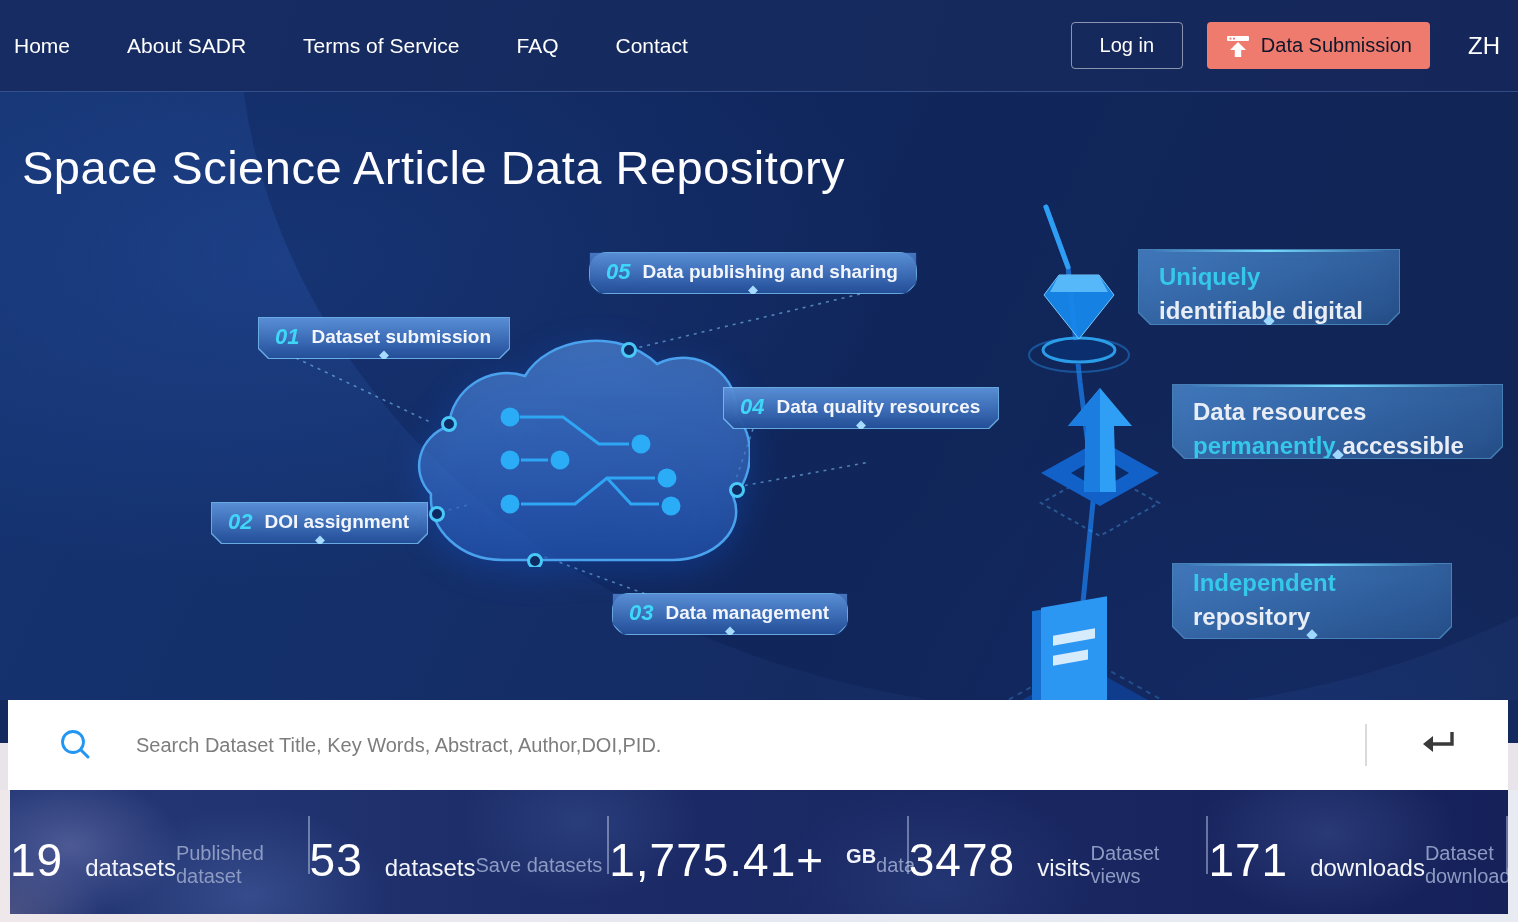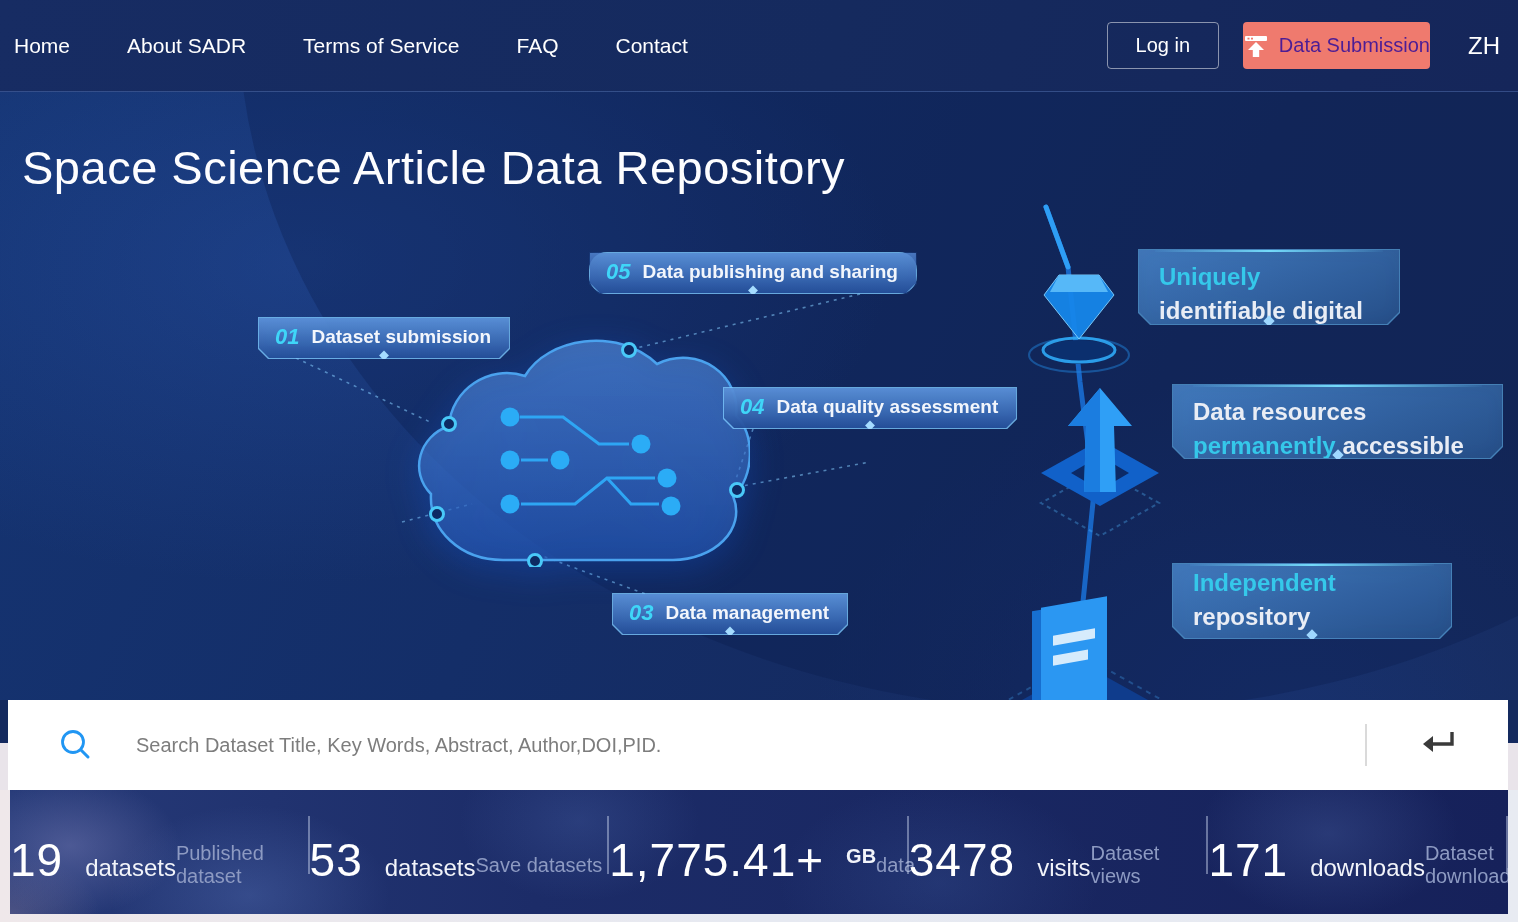--- a/index.html
+++ b/index.html
@@ -15,22 +15,22 @@
     display:flex; padding:0 18px 0 14px; z-index:5;
   }
   .nav-links { display:flex; gap:57px; align-items:center; }
   .nav-link { color:#ffffff; font-size:21px; cursor:pointer; white-space:nowrap; }
   .nav-right { margin-left:auto; display:flex; align-items:center; }
   .btn-login {
     width:112px; height:47px; border:1px solid rgba(255,255,255,.5); border-radius:4px;
     background:transparent; color:#fff; font-size:20px; display:flex; align-items:center; justify-content:center; cursor:pointer;
   }
   .btn-submission {
-    margin-left:24px; height:47px; padding:0 0; border-radius:4px; border:none;
-    background:#EF7A6E; color:#4c1d95; font-size:20px; display:flex; align-items:center; gap:10px; cursor:pointer;
+    margin-left:24px; height:47px; padding:0 18px; border-radius:4px; border:none;
+    background:#EF7A6E; color:#0f172a; font-size:20px; display:flex; align-items:center; gap:10px; cursor:pointer;
   }
   .lang { margin-left:38px; color:#fff; font-size:24px; cursor:pointer; }
 
   
   .hero {
     position:absolute; top:92px; left:0; width:1518px; height:608px; overflow:hidden;
     background:
       radial-gradient(950px 520px at 20% 28%, rgba(47,95,190,.30), transparent 62%),
       radial-gradient(800px 600px at 85% 105%, rgba(30,70,160,.25), transparent 60%),
       linear-gradient(115deg,#153472 0%,#142e68 40%,#152a5f 72%,#162a5b 100%);
@@ -57,21 +57,21 @@
   .step-num { color:#3fd6f8; font-size:22px; font-weight:700; font-style:italic; }
   .step-label { color:#f2f6fc; font-size:19px; font-weight:700; white-space:nowrap; }
   .step-badge::after{
     content:''; position:absolute; left:50%; bottom:0; width:7px; height:7px;
     transform:translateX(-50%) rotate(45deg); background:#a5dcff;
   }
   .b05 { left:589px; top:160px;border-radius:18px; }
   .b01 { left:258px; top:225px; }
   .b04 { left:723px; top:295px; }
   .b02 { left:211px; top:410px; }
-  .b03 { left:612px; top:501px; }
+  .b03 { left:612px; top:501px;border-radius:17px; }
 
   
   .feature-box {
     position:absolute; z-index:3; filter:drop-shadow(0 0 10px rgba(50,140,255,.30));
     clip-path:polygon(0 0,100% 0,100% calc(100% - 12px),calc(100% - 12px) 100%,12px 100%,0 calc(100% - 12px));
     background:rgba(110,195,245,.55); padding:1px;
   }
   .feature-box .inner {
     position:relative; height:100%;
     clip-path:polygon(0 0,100% 0,100% calc(100% - 12px),calc(100% - 12px) 100%,12px 100%,0 calc(100% - 12px));
@@ -226,21 +226,27 @@
     </div>
     <div class="step-badge b01">
       <div class="inner">
         <span class="step-num">01</span>
         <span class="step-label">Dataset submission</span>
       </div>
     </div>
     <div class="step-badge b04">
       <div class="inner">
         <span class="step-num">04</span>
-        <span class="step-label">Data quality assessment</span>
+        <span class="step-label">Data quality resources</span>
+      </div>
+    </div>
+    <div class="step-badge b02">
+      <div class="inner">
+        <span class="step-num">02</span>
+        <span class="step-label">DOI assignment</span>
       </div>
     </div>
     <div class="step-badge b03">
       <div class="inner">
         <span class="step-num">03</span>
         <span class="step-label">Data management</span>
       </div>
     </div>
 
     <svg class="deco" style="left:1022px;top:155px;z-index:2;" width="115" height="150" viewBox="0 0 115 150">

